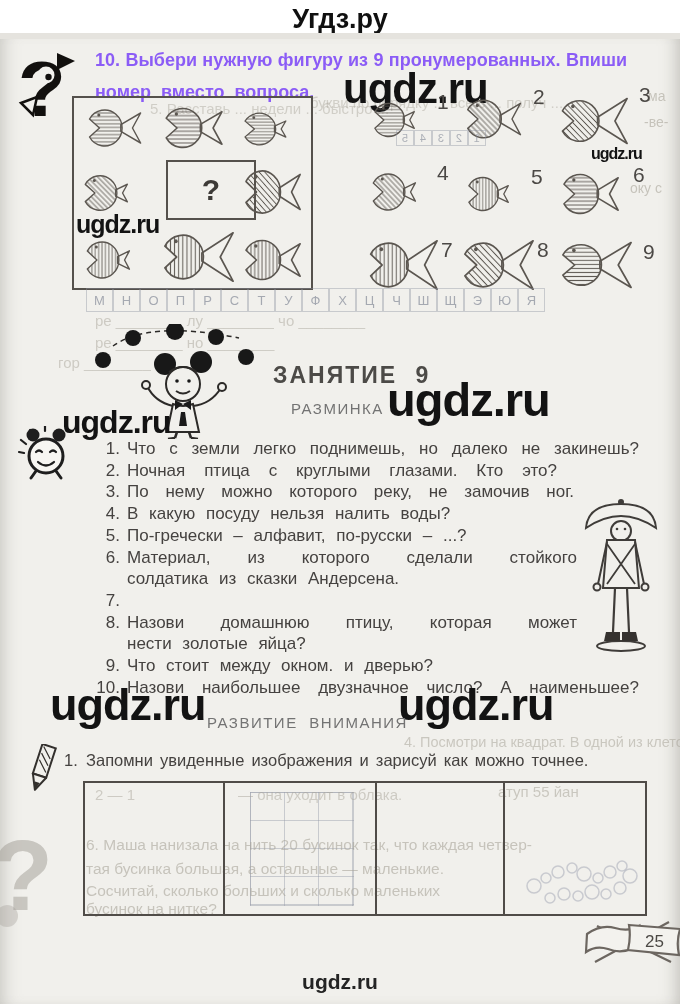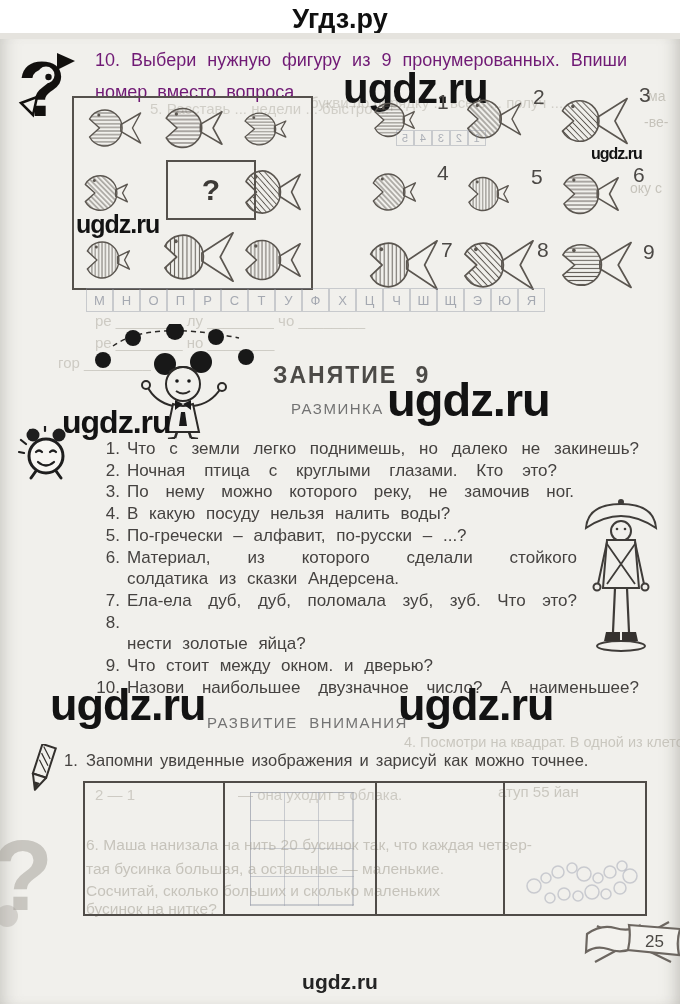--- a/index.html
+++ b/index.html
@@ -6,21 +6,21 @@
   #screen{position:relative;width:680px;height:1004px;overflow:hidden;background:#ffffff;
           font-family:"Liberation Sans","DejaVu Sans",sans-serif;}
   .abs{position:absolute;}
   .scan{position:absolute;left:0;top:36px;width:680px;height:968px;
         background:#f1f0ec;
         box-shadow:inset 14px 0 18px -12px rgba(110,108,100,.35), inset -14px 0 18px -12px rgba(110,108,100,.4);}
   .topband{position:absolute;left:0;top:33px;width:680px;height:6px;background:#e5e3de;}
   .site-header{position:absolute;left:0;top:4px;width:680px;text-align:center;
                font-size:27px;font-weight:700;color:#101010;}
   .wm{font-weight:700;color:#131313;letter-spacing:-1px;line-height:1;white-space:nowrap;}
-  .task-line{font-size:18px;color:#701a75;font-weight:400;white-space:nowrap;}
+  .task-line{font-size:18px;color:#8b5cf6;font-weight:700;white-space:nowrap;}
   .just{text-align:justify;text-align-last:justify;white-space:normal;}
   .grid-box{position:absolute;left:72px;top:96px;width:237px;height:190px;
             border:2px solid #55514c;}
   .qbox{position:absolute;border:2px solid #55514c;display:flex;align-items:center;justify-content:center;
         font-size:30px;font-weight:700;color:#3d3a37;}
   .opt-num{position:absolute;font-size:21px;color:#4b4845;}
   .fish{position:absolute;}
   .heading1{position:absolute;font-size:23px;font-weight:700;color:#4c4a47;letter-spacing:2px;word-spacing:10px;white-space:nowrap;}
   .heading2{position:absolute;font-size:15px;color:#737373;letter-spacing:1.5px;white-space:nowrap;}
   #questions{position:absolute;left:88px;top:438px;width:552px;}
@@ -402,24 +402,24 @@
       <div class="q-row">
         <div class="q-num">6.</div>
         <div class="q-text just" style="width: 450px;">Материал, из которого сделали стойкого</div>
       </div>
       <div class="q-row">
         <div class="q-num"></div>
         <div class="q-text">солдатика из сказки Андерсена.</div>
       </div>
       <div class="q-row">
         <div class="q-num">7.</div>
-        <div class="q-text just" style="width: 450px;">Ела-ела дуб, дуб, поломала зуб, зуб. Что это?</div>
       </div>
       <div class="q-row">
         <div class="q-num">8.</div>
+        <div class="q-text just" style="width: 450px;">Назови домашнюю птицу, которая может</div>
       </div>
       <div class="q-row">
         <div class="q-num"></div>
         <div class="q-text">нести золотые яйца?</div>
       </div>
       <div class="q-row">
         <div class="q-num">9.</div>
         <div class="q-text">Что стоит между окном. и дверью?</div>
       </div>
       <div class="q-row">

